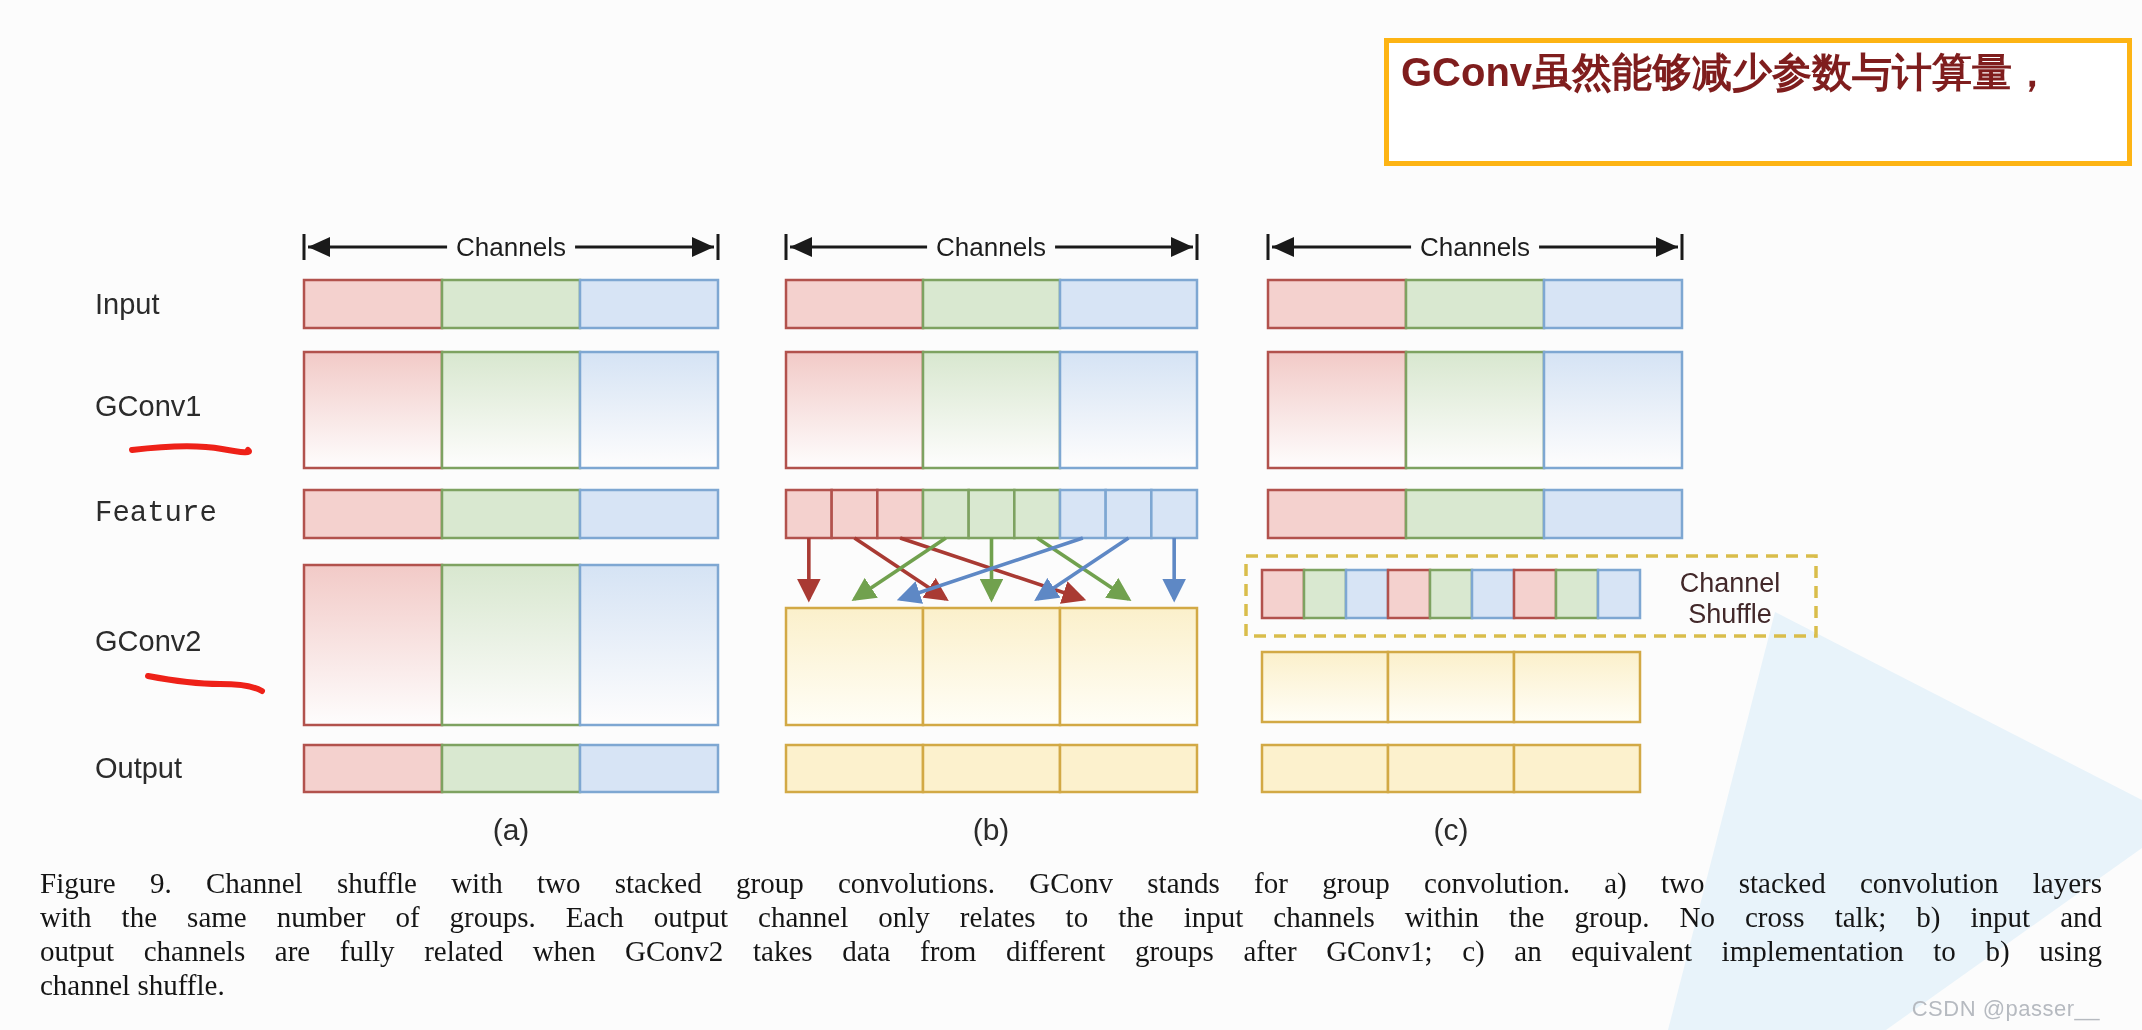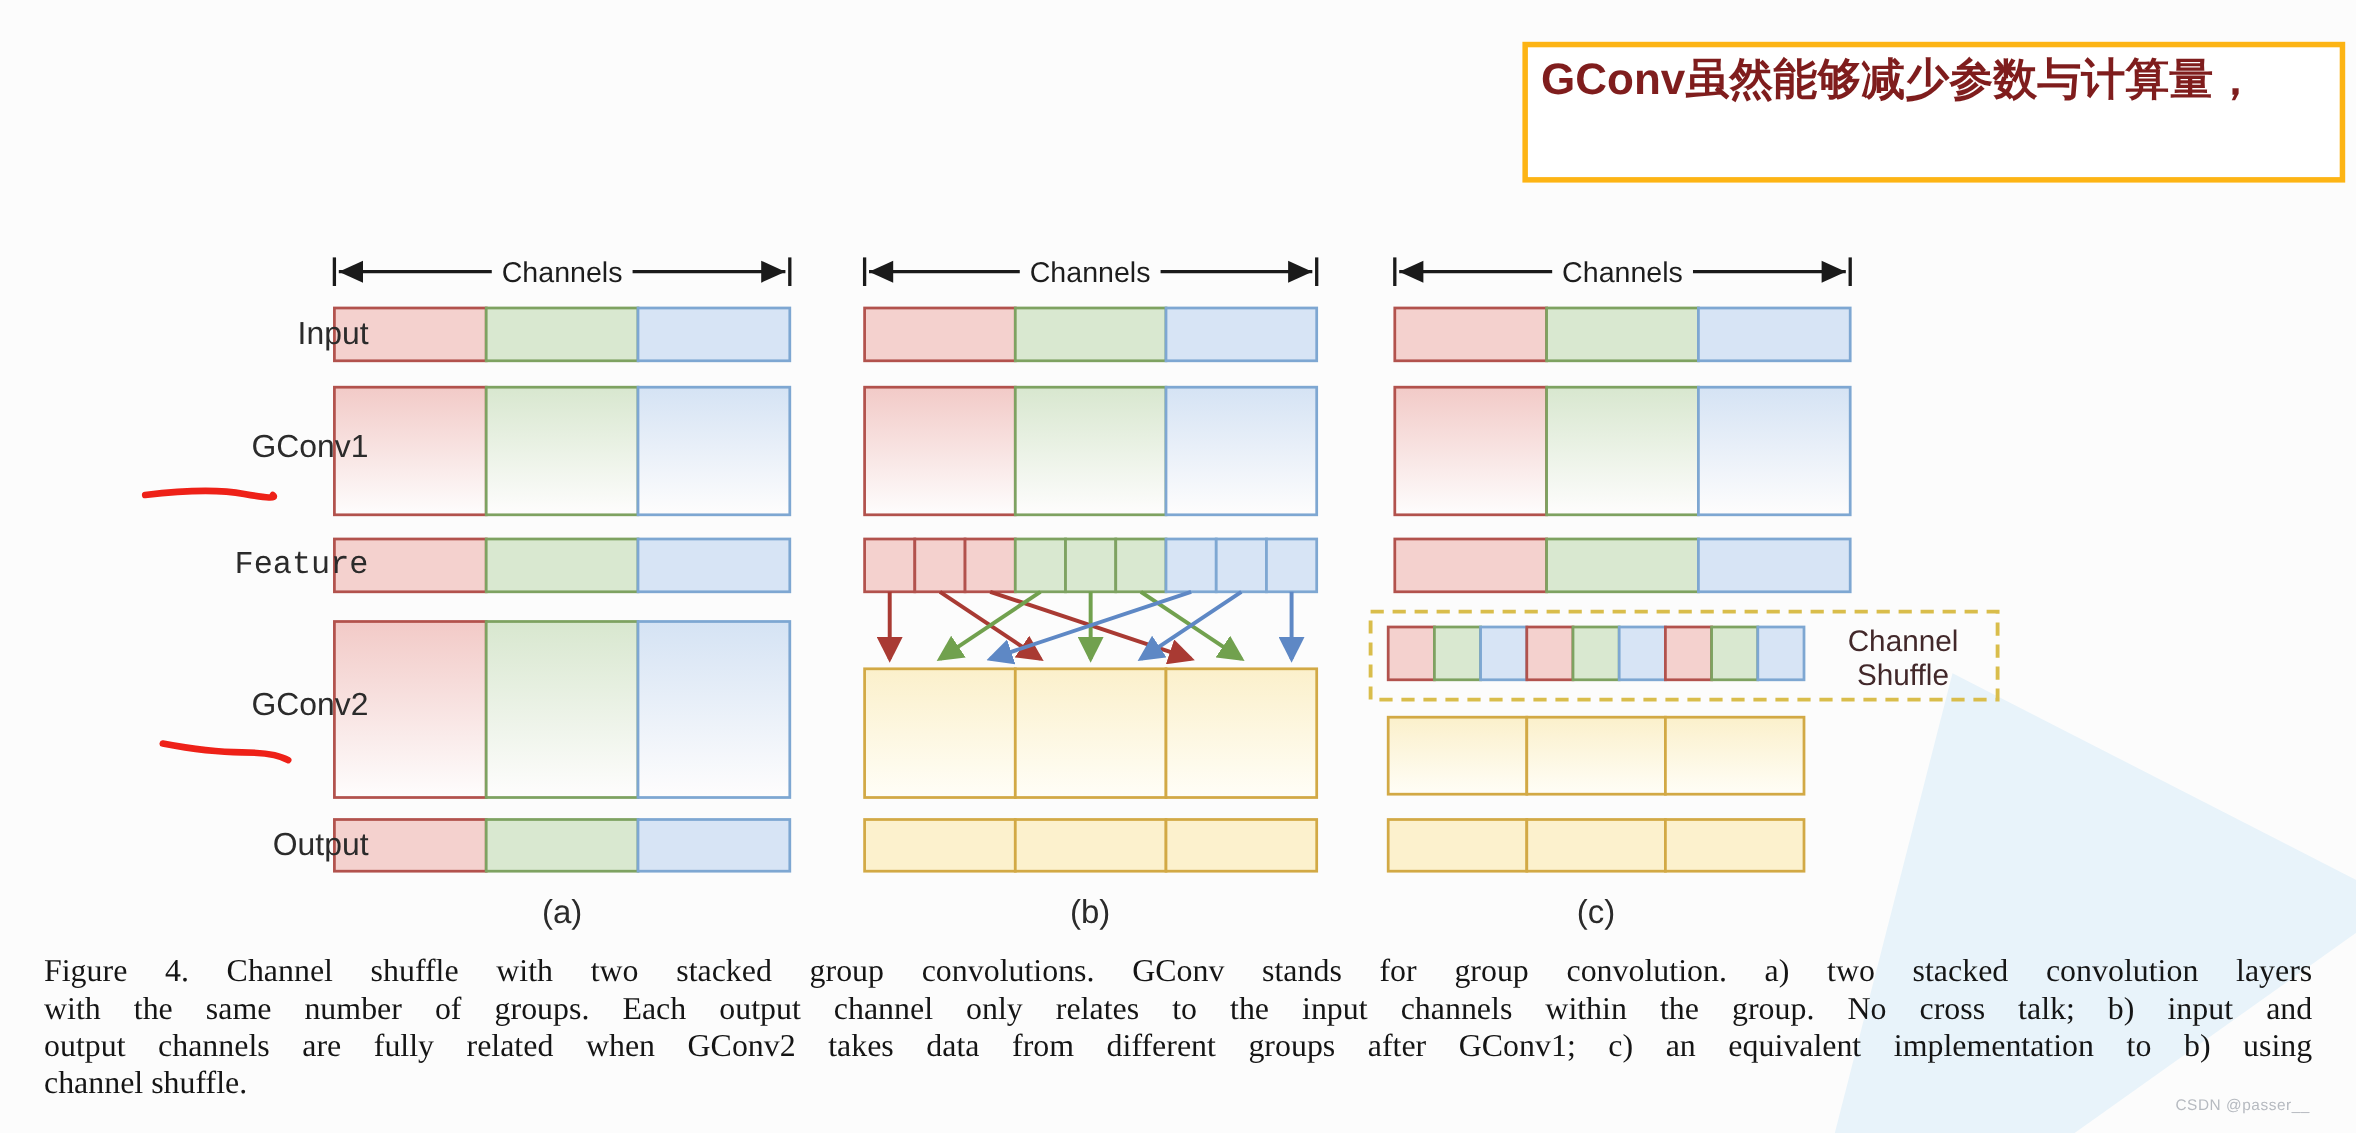--- a/index.html
+++ b/index.html
@@ -1,20 +1,20 @@
 <!DOCTYPE html>
 <html><head>
 <meta charset="utf-8">
 <style>
   html,body{margin:0;padding:0;background:#fcfcfc;}
   .canvas{position:relative;width:2142px;height:1030px;background:#fcfcfc;overflow:hidden;
           font-family:"Liberation Sans",sans-serif;}
   #diagram-svg{position:absolute;left:0;top:0;z-index:1;}
   .txt{position:absolute;z-index:3;}
-  .row-label{left:95px;width:240px;text-align:right;font-size:29px;color:#2b2b2b;line-height:36px;}
+  .row-label{left:95px;width:240px;text-align:left;font-size:29px;color:#2b2b2b;line-height:36px;}
   .rl-input{top:286px;}
   .rl-gconv1{top:388px;}
   .rl-feature{top:496px;font-family:Liberation Mono, monospace;}
   .rl-gconv2{top:623px;}
   .rl-output{top:750px;}
   .channels-label{top:230px;transform:translateX(-50%);font-size:26px;color:#1d1d1d;
                   background:#fcfcfc;padding:0 9px;line-height:34px;}
   .ch-a{left:511px;} .ch-b{left:991px;} .ch-c{left:1475px;}
   .panel-label{top:812px;transform:translateX(-50%);font-size:30px;color:#2b2b2b;line-height:36px;}
   .pl-a{left:511px;} .pl-b{left:991px;} .pl-c{left:1451px;}
@@ -22,21 +22,21 @@
                  color:#42282a;}
   .sl-1{top:568px;} .sl-2{top:599px;}
   .annotation-box{position:absolute;left:1384px;top:38px;width:748px;height:128px;z-index:3;
                   border:5px solid #fdb414;background:#ffffff;box-sizing:border-box;}
   .annotation-line{font-family:"Liberation Sans",sans-serif;font-weight:bold;font-size:40px;
                    line-height:58px;color:#7f1d1d;padding-left:12px;white-space:nowrap;}
   .caption-line{left:40px;width:2062px;font-family:"Liberation Serif",serif;font-size:29px;
                 line-height:34px;color:#151515;}
   .cap-just{text-align:justify;text-align-last:justify;}
   .cap-1{top:866px;} .cap-2{top:900px;} .cap-3{top:934px;} .cap-4{top:968px;}
-  .watermark{right:42px;top:996px;font-size:14px;color:#b6bac0;letter-spacing:0.5px;}
+  .watermark{right:42px;top:996px;font-size:22px;color:#b6bac0;letter-spacing:0.5px;}
 </style>
 </head>
 <body>
 
 <div class="canvas">
 
   <div id="diagram-svg"><svg width="2142" height="1030" viewBox="0 0 2142 1030" xmlns="http://www.w3.org/2000/svg">
         <defs>
           <linearGradient id="grad0" x1="0" y1="0" x2="0" y2="1">
             <stop offset="0" stop-color="#f2cac7"></stop>
@@ -174,19 +174,19 @@
   <div class="txt panel-label pl-b">(b)</div>
   <div class="txt panel-label pl-c">(c)</div>
 
   <div class="txt shuffle-label sl-1">Channel</div>
   <div class="txt shuffle-label sl-2">Shuffle</div>
 
   <div class="annotation-box">
     <div class="annotation-line">GConv虽然能够减少参数与计算量，</div>
   </div>
 
-  <div class="txt caption-line cap-just cap-1">Figure 4. Channel shuffle with two stacked group convolutions. GConv stands for group convolution. a) two stacked convolution layers</div>
+  <div class="txt caption-line cap-just cap-1">Figure 9. Channel shuffle with two stacked group convolutions. GConv stands for group convolution. a) two stacked convolution layers</div>
   <div class="txt caption-line cap-just cap-2">with the same number of groups. Each output channel only relates to the input channels within the group. No cross talk; b) input and</div>
   <div class="txt caption-line cap-just cap-3">output channels are fully related when GConv2 takes data from different groups after GConv1; c) an equivalent implementation to b) using</div>
   <div class="txt caption-line cap-4">channel shuffle.</div>
 
   <div class="txt watermark">CSDN @passer__</div>
 </div>
 
 </body></html>

